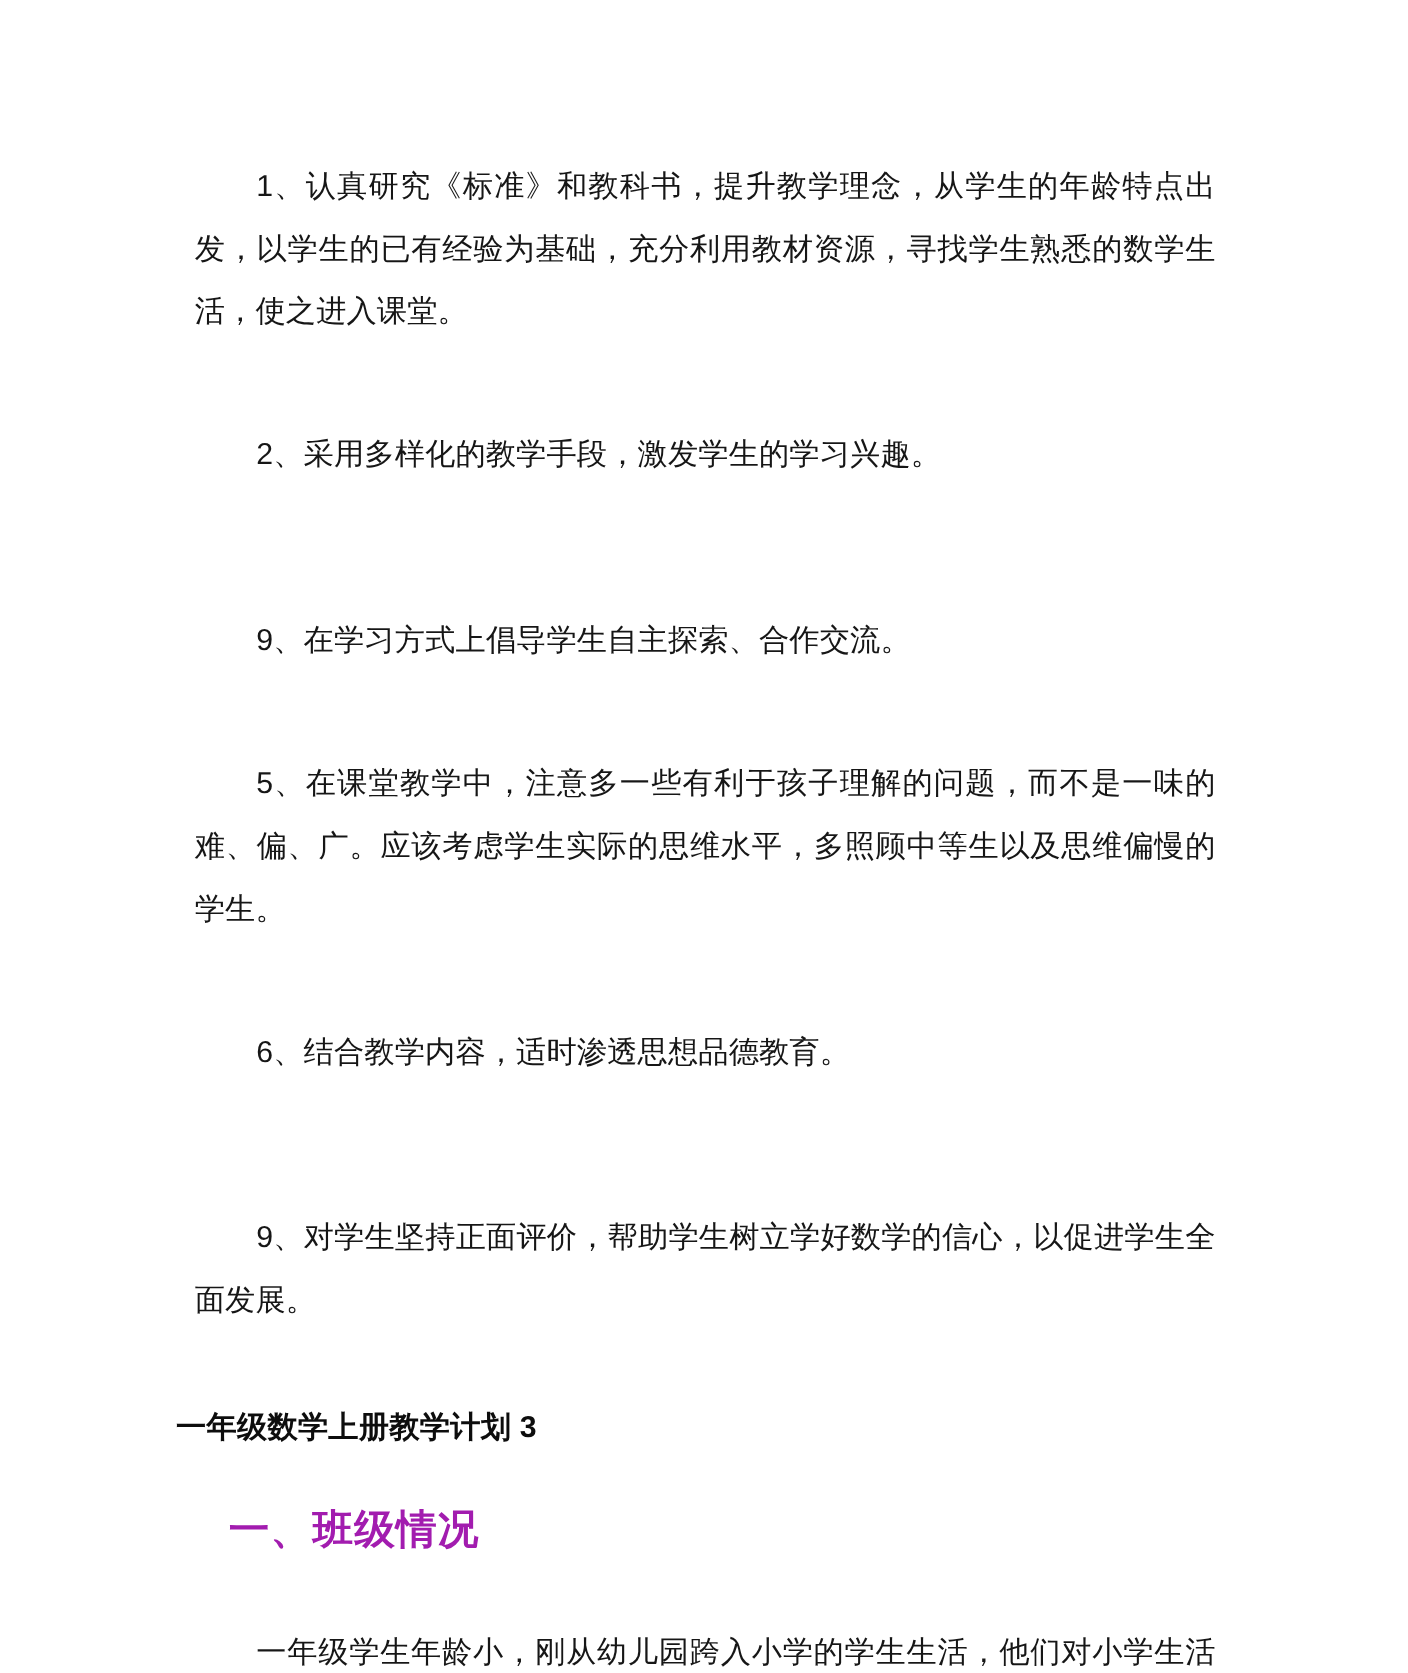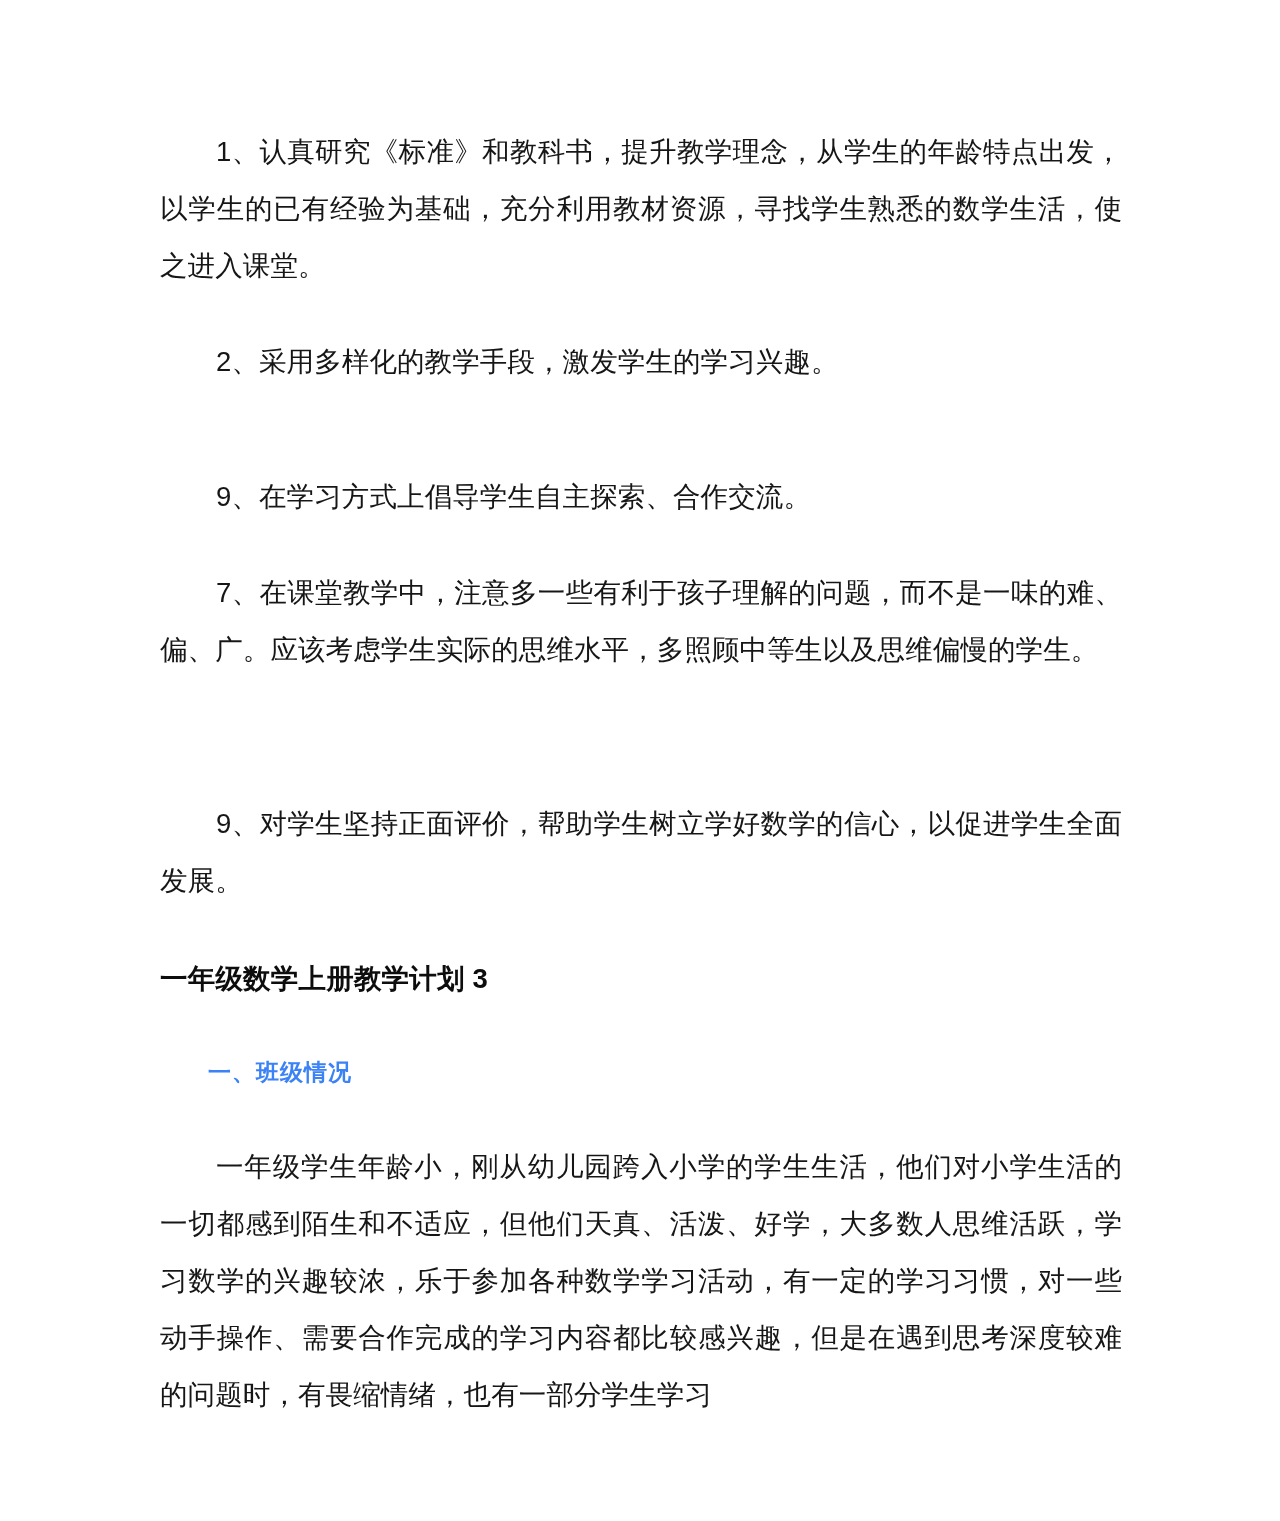--- a/index.html
+++ b/index.html
@@ -28,21 +28,21 @@
   }
   
   .para {
     font-size: 27.5px;
     line-height: 57px;
     text-indent: 56px;
     text-align: justify;
     text-justify: inter-ideograph;
     color: #161616;
     letter-spacing: 0.1px;
-    margin: 0;
+    margin: 17px;
     font-weight: 400;
   }
   .para.last-line-left {
     text-align-last: left;
   }
   
   .gap-sm { height: 39px; }
   .gap-heading-before { height: 41px; }
   .gap-heading-after { height: 37px; }
 
@@ -50,26 +50,26 @@
     font-size: 27.5px;
     line-height: 57px;
     font-weight: 700;
     text-indent: 0;
     text-align: left;
     color: #0d0d0d;
     margin: 0;
     letter-spacing: 0.2px;
   }
   .h-sub {
-    font-size: 23px;
+    font-size: 37px;
     line-height: 57px;
     font-weight: 700;
     text-indent: 48px;
     text-align: left;
-    color: #3b82f6;
+    color: #a21caf;
     margin: 0;
     letter-spacing: 1px;
   }
   .spacer-top { height: 123px; }
 </style>
 </head>
 <body>
 
 <div class="page">
   <div class="content">
@@ -80,23 +80,24 @@
     <div class="gap-sm"></div>
 
     <p class="para">2、采用多样化的教学手段，激发学生的学习兴趣。</p>
     <div class="gap-sm"></div>
 
     <div class="gap-sm"></div>
 
     <p class="para">9、在学习方式上倡导学生自主探索、合作交流。</p>
     <div class="gap-sm"></div>
 
-    <p class="para">7、在课堂教学中，注意多一些有利于孩子理解的问题，而不是一味的难、偏、广。应该考虑学生实际的思维水平，多照顾中等生以及思维偏慢的学生。</p>
+    <p class="para">5、在课堂教学中，注意多一些有利于孩子理解的问题，而不是一味的难、偏、广。应该考虑学生实际的思维水平，多照顾中等生以及思维偏慢的学生。</p>
     <div class="gap-sm"></div>
 
+    <p class="para">6、结合教学内容，适时渗透思想品德教育。</p>
     <div class="gap-sm"></div>
 
     <div class="gap-sm"></div>
 
     <p class="para">9、对学生坚持正面评价，帮助学生树立学好数学的信心，以促进学生全面发展。</p>
 
     <div class="gap-heading-before"></div>
 
     <h2 class="h-main">一年级数学上册教学计划 3</h2>
 

